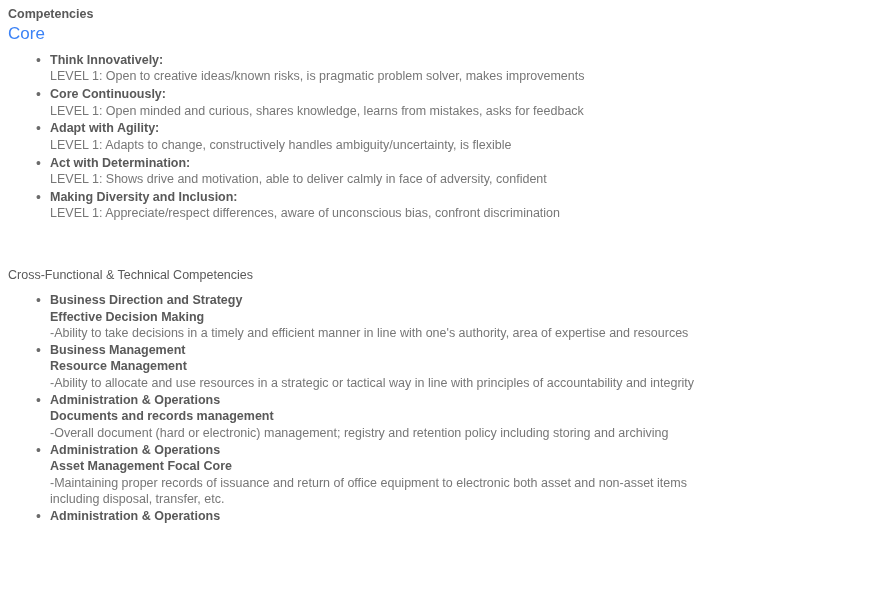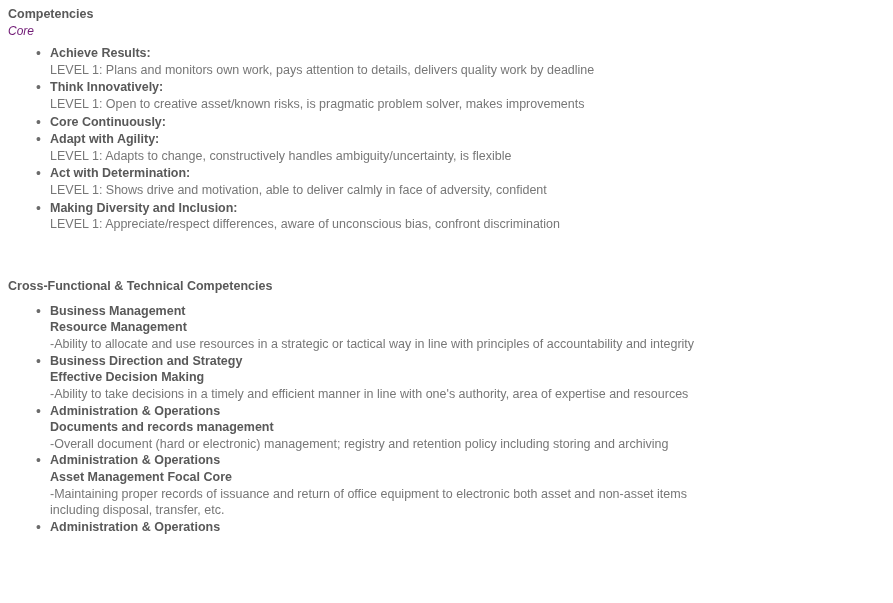--- a/index.html
+++ b/index.html
@@ -31,26 +31,25 @@
     background: #ffffff;
   }
   .section-heading {
     font-size: 12.5px;
     font-weight: bold;
     color: #595959;
     margin: 0 0 0 8px;
     line-height: 1.35;
   }
   .sub-heading {
-    font-size: 12px;
+    font-size: 17px;
     font-weight: normal;
-    color: #701a75;
+    color: #3b82f6;
     margin: 0 0 0 8px;
     line-height: 1.35;
-    font-style: italic;
   }
   ul.bullets {
     list-style: none;
     margin: 6px 0 0 0;
     padding: 0;
   }
   ul.bullets > li {
     position: relative;
     padding-left: 50px;
     margin-bottom: 1px;
@@ -82,21 +81,21 @@
     font-weight: normal;
     color: #777777;
     display: block;
     max-width: 660px;
   }
   .spacer-block {
     height: 44px;
   }
   .section2-heading {
     font-size: 12.5px;
-    font-weight: bold;
+    font-weight: normal;
     color: #595959;
     margin: 0 0 8px 8px;
     line-height: 1.35;
   }
   ul.bullets.tech > li {
     margin-bottom: 0px;
   }
   ul.bullets.tech .comp-desc {
     max-width: 650px;
   }
@@ -109,29 +108,26 @@
 
 <div class="page">
   <div class="left-rule"></div>
 
   <div>
     <div class="section-heading">Competencies</div>
     <div class="sub-heading">Core</div>
 
     <ul class="bullets core-list">
       <li>
-        <span class="comp-title">Achieve Results:</span>
-        <span class="comp-desc">LEVEL 1: Plans and monitors own work, pays attention to details, delivers quality work by deadline</span>
-      </li>
-      <li>
         <span class="comp-title">Think Innovatively:</span>
-        <span class="comp-desc">LEVEL 1: Open to creative asset/known risks, is pragmatic problem solver, makes improvements</span>
+        <span class="comp-desc">LEVEL 1: Open to creative ideas/known risks, is pragmatic problem solver, makes improvements</span>
       </li>
       <li>
         <span class="comp-title">Core Continuously:</span>
+        <span class="comp-desc">LEVEL 1: Open minded and curious, shares knowledge, learns from mistakes, asks for feedback</span>
       </li>
       <li>
         <span class="comp-title">Adapt with Agility:</span>
         <span class="comp-desc">LEVEL 1: Adapts to change, constructively handles ambiguity/uncertainty, is flexible</span>
       </li>
       <li>
         <span class="comp-title">Act with Determination:</span>
         <span class="comp-desc">LEVEL 1: Shows drive and motivation, able to deliver calmly in face of adversity, confident</span>
       </li>
       <li>
@@ -141,28 +137,28 @@
     </ul>
   </div>
 
   <div class="spacer-block"></div>
 
   <div>
     <div class="section2-heading">Cross-Functional &amp; Technical Competencies</div>
 
     <ul class="bullets tech">
       <li>
+        <span class="comp-title">Business Direction and Strategy</span>
+        <span class="comp-sub">Effective Decision Making</span>
+        <span class="comp-desc">-Ability to take decisions in a timely and efficient manner in line with one's authority, area of expertise and resources</span>
+      </li>
+      <li>
         <span class="comp-title">Business Management</span>
         <span class="comp-sub">Resource Management</span>
         <span class="comp-desc">-Ability to allocate and use resources in a strategic or tactical way in line with principles of accountability and integrity</span>
-      </li>
-      <li>
-        <span class="comp-title">Business Direction and Strategy</span>
-        <span class="comp-sub">Effective Decision Making</span>
-        <span class="comp-desc">-Ability to take decisions in a timely and efficient manner in line with one's authority, area of expertise and resources</span>
       </li>
       <li>
         <span class="comp-title">Administration &amp; Operations</span>
         <span class="comp-sub">Documents and records management</span>
         <span class="comp-desc">-Overall document (hard or electronic) management; registry and retention policy including storing and archiving</span>
       </li>
       <li>
         <span class="comp-title">Administration &amp; Operations</span>
         <span class="comp-sub">Asset Management Focal Core</span>
         <span class="comp-desc">-Maintaining proper records of issuance and return of office equipment to electronic both asset and non-asset items including disposal, transfer, etc.</span>

